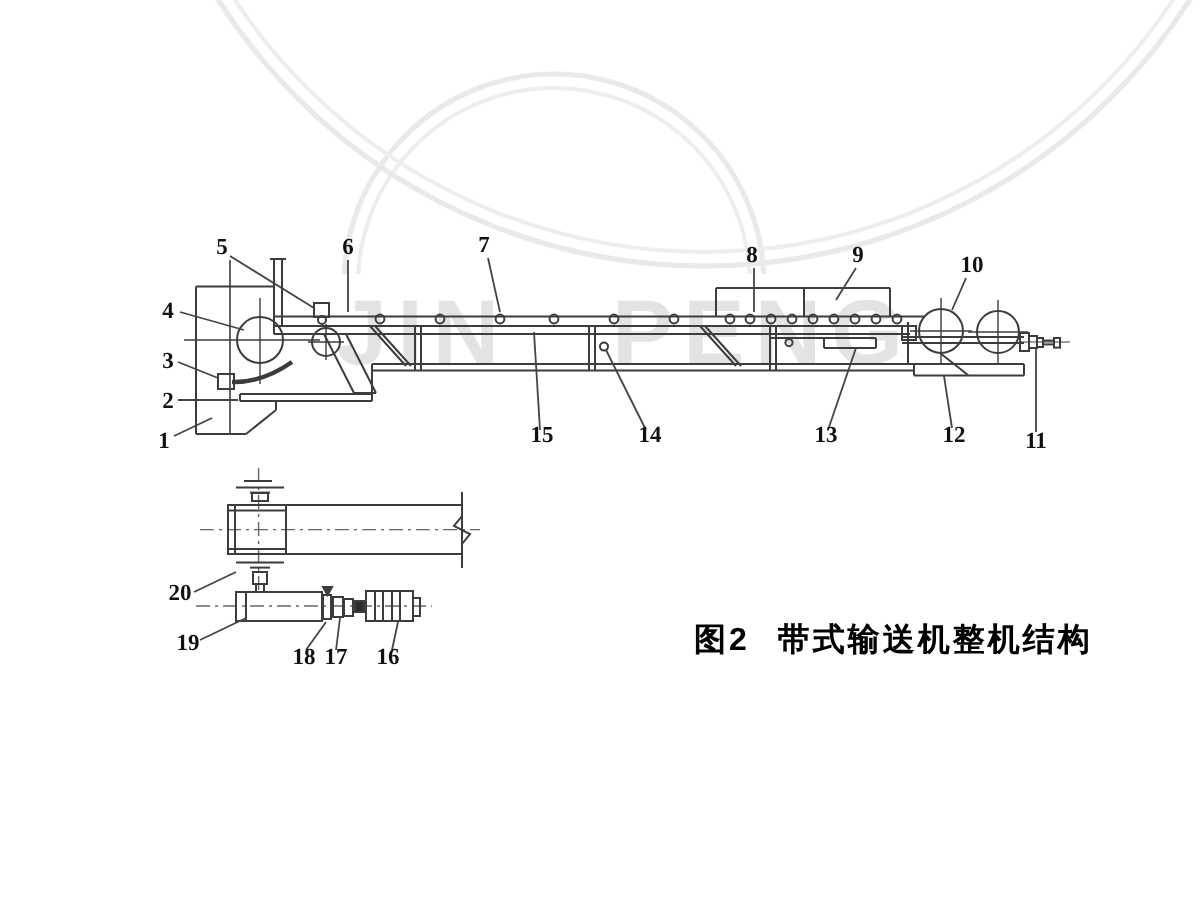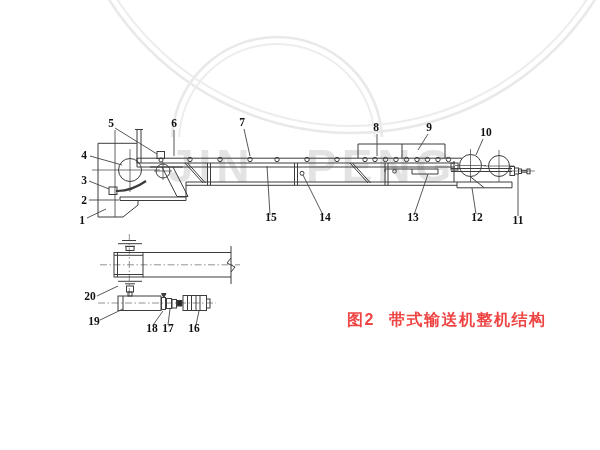--- a/index.html
+++ b/index.html
@@ -10,21 +10,21 @@
     overflow:hidden;
     font-family:"Liberation Sans",sans-serif;
   }
   svg{position:absolute;left:0;top:0;}
   .caption{
     position:absolute;
     left:347px;top:310px;
     font-family:"Liberation Sans",sans-serif;
     font-size:16px;
     font-weight:bold;
-    color:#ef4444;
+    color:#000000;
     letter-spacing:1.5px;
     white-space:nowrap;
   }
   .caption .gap{display:inline-block;width:14px;}
   text.plabel{
     font-family:"Liberation Serif",serif;
     font-size:11.5px;
     font-weight:bold;
     fill:#111;
     text-anchor:middle;

